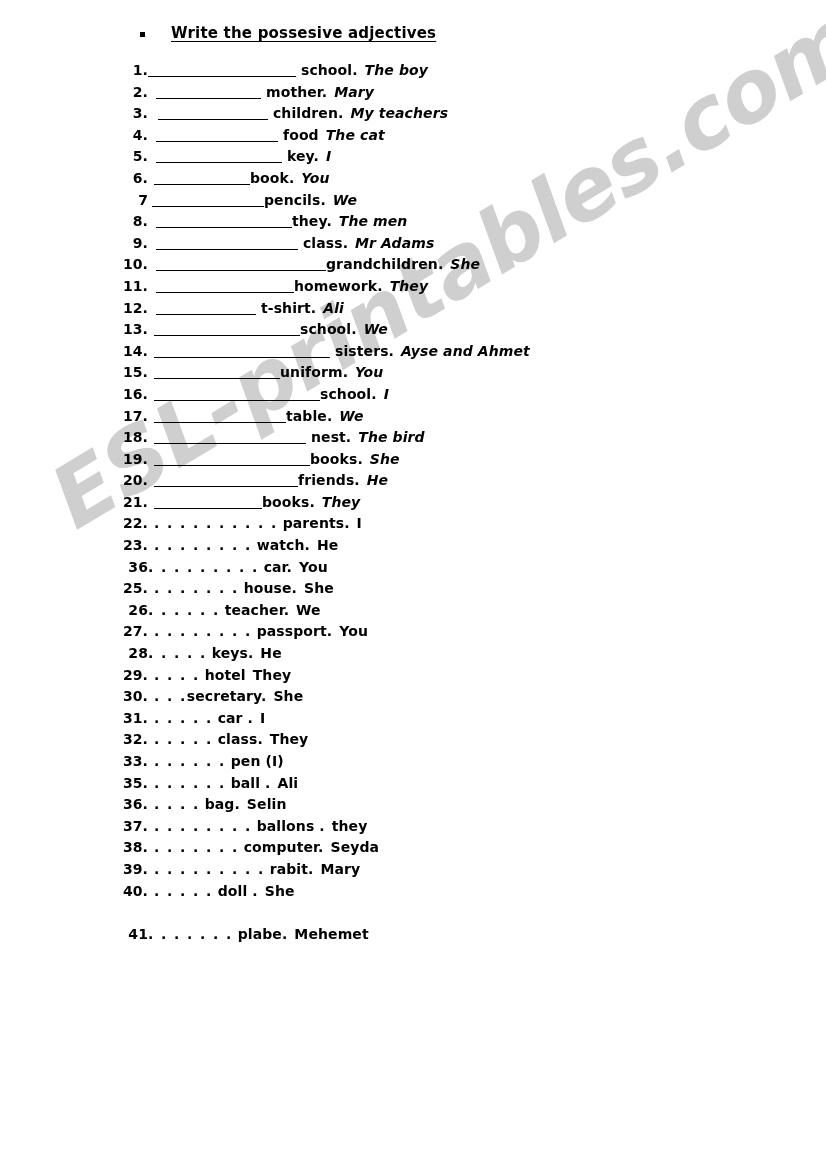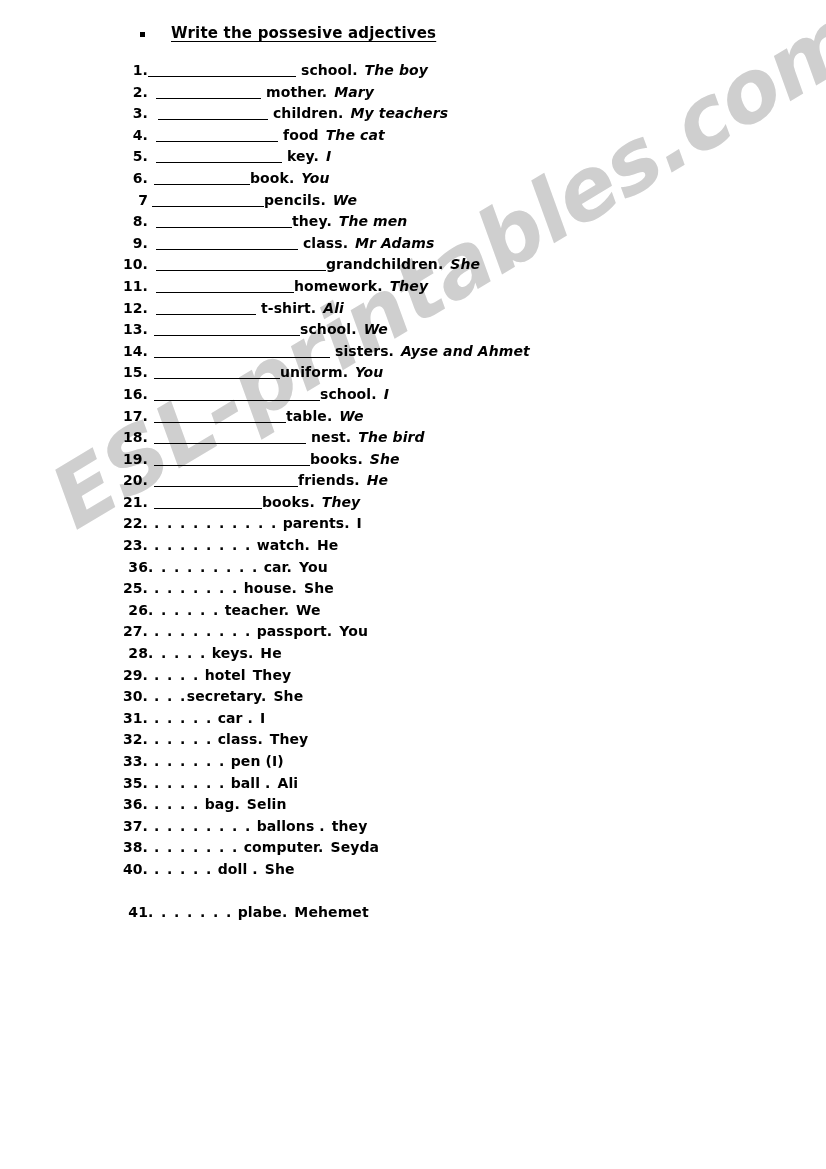--- a/index.html
+++ b/index.html
@@ -290,20 +290,24 @@
         </div>
         <div class="item">
           <span class="num">37.</span>
           <span class="body"><span class="gap" style="width: 6px;"></span><span class="dots">. . . . . . . .</span><span class="noun"> ballons .</span><span class="cue cue-plain"> they</span></span>
         </div>
         <div class="item">
           <span class="num">38.</span>
           <span class="body"><span class="gap" style="width: 6px;"></span><span class="dots">. . . . . . .</span><span class="noun"> computer.</span><span class="cue cue-plain"> Seyda</span></span>
         </div>
         <div class="item">
+          <span class="num">39.</span>
+          <span class="body"><span class="gap" style="width: 6px;"></span><span class="dots">. . . . . . . . .</span><span class="noun"> rabit.</span><span class="cue cue-plain"> Mary</span></span>
+        </div>
+        <div class="item">
           <span class="num">40.</span>
           <span class="body"><span class="gap" style="width: 6px;"></span><span class="dots">. . . . .</span><span class="noun"> doll .</span><span class="cue cue-plain"> She</span></span>
         </div>
         <div class="spacer"></div>
         <div class="item">
           <span class="num">41</span>
           <span class="body"><span class="dots">. . . . . . .</span><span class="noun"> plabe.</span><span class="cue cue-plain"> Mehemet</span></span>
         </div>
       </div>
 

